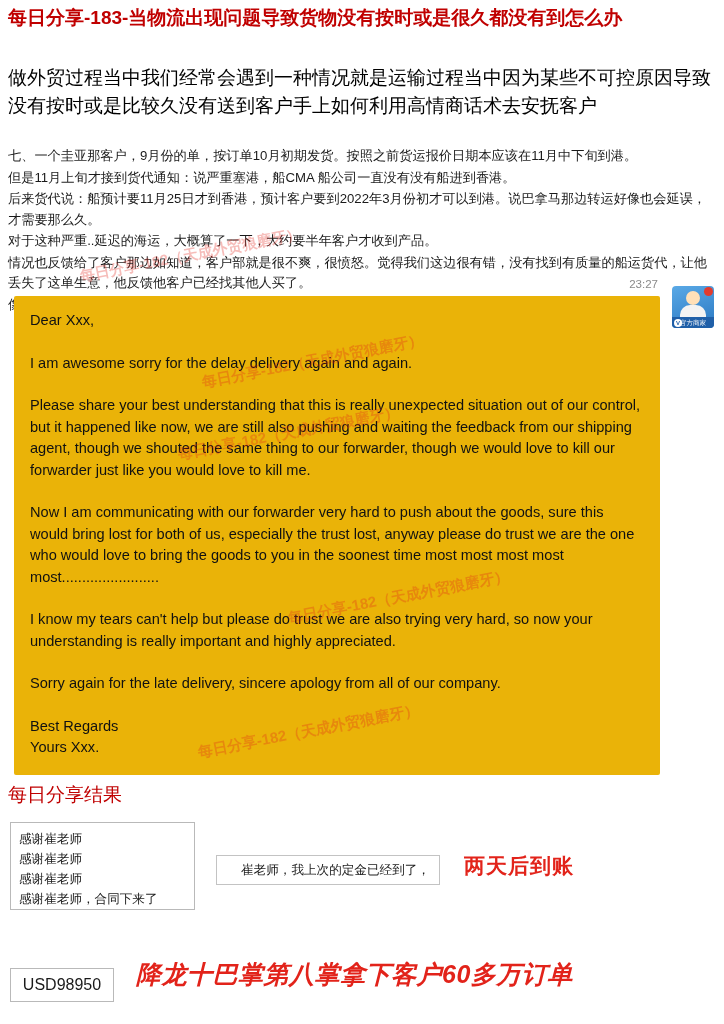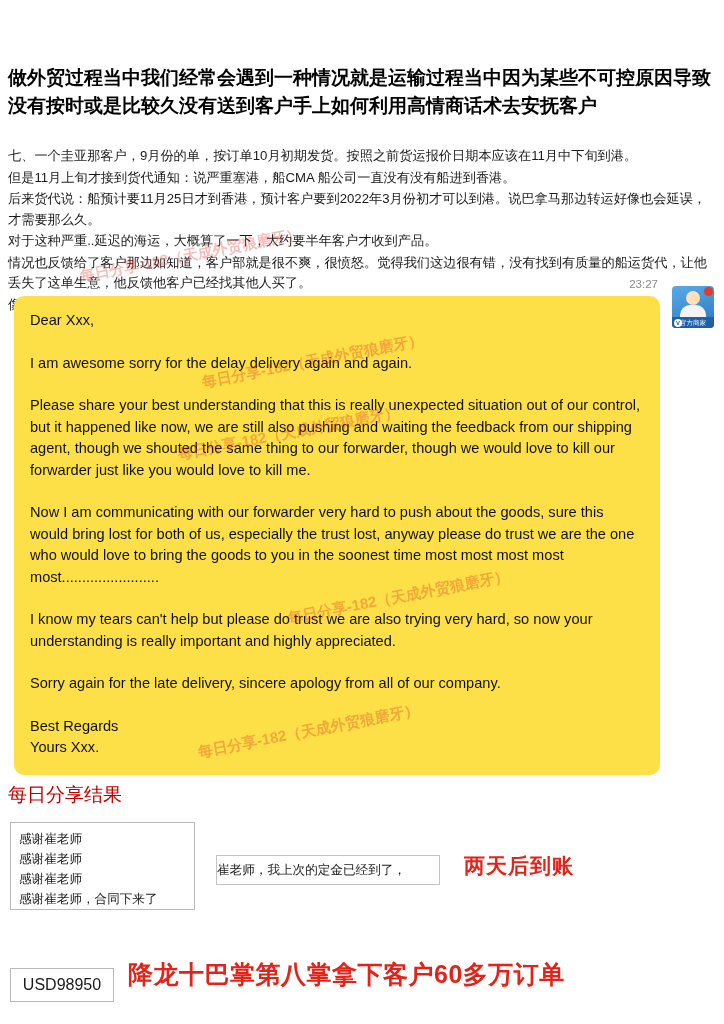--- a/index.html
+++ b/index.html
@@ -31,21 +31,21 @@
     line-height: 28px;
     letter-spacing: 0px;
   }
 
   .subtitle {
     position: absolute;
     left: 8px;
     top: 64px;
     width: 706px;
     font-size: 19px;
-    font-weight: bold;
+    font-weight: normal;
     color: #000000;
     line-height: 28px;
   }
 
   
   .body-block {
     position: absolute;
     left: 8px;
     top: 146px;
     width: 706px;
@@ -138,22 +138,22 @@
     height: 9px;
     border-radius: 50%;
     background: #e23b2e;
   }
 
   .bubble {
     position: absolute;
     left: 6px;
     top: 20px;
     width: 646px;
-    background: #fde047;
-    border-radius: 10px;
+    background: #eab308;
+    border-radius: 2px;
     padding: 14px 16px 16px 16px;
     font-size: 14.6px;
     line-height: 21.5px;
     color: #111111;
   }
   .bubble p { margin: 0; }
   .bubble .sp { height: 21px; }
 
   
   .result-heading {
@@ -183,21 +183,21 @@
     position: absolute;
     left: 216px;
     top: 855px;
     width: 224px;
     height: 30px;
     border: 1px solid #c3c3c3;
     background: #ffffff;
     font-size: 12.6px;
     color: #1a1a1a;
     line-height: 28px;
-    padding-left: 0;
+    padding-left: 24px;
     white-space: nowrap;
   }
   .red-note {
     position: absolute;
     left: 464px;
     top: 852px;
     font-size: 21px;
     font-weight: bold;
     color: #e2231a;
     letter-spacing: 1px;
@@ -210,26 +210,27 @@
     height: 34px;
     border: 1px solid #b9b9b9;
     background: #ffffff;
     font-size: 16px;
     color: #1a1a1a;
     line-height: 32px;
     text-align: center;
   }
   .bottom-banner {
     position: absolute;
-    left: 128px;
+    left: 136px;
     top: 958px;
     font-size: 25px;
     font-weight: bold;
     color: #e2231a;
     letter-spacing: 0.5px;
+    font-style: italic;
   }
 
   
   .wm {
     position: absolute;
     color: rgba(226,35,26,0.30);
     font-size: 15px;
     font-weight: bold;
     white-space: nowrap;
     pointer-events: none;
@@ -239,20 +240,21 @@
   .wm2 { left: 200px; top: 352px; }
   .wm3 { left: 176px; top: 424px; }
   .wm4 { left: 286px; top: 588px; }
   .wm5 { left: 196px; top: 722px; }
 </style>
 </head>
 <body>
 
 <div id="page">
 
+  <div class="title">每日分享-183-当物流出现问题导致货物没有按时或是很久都没有到怎么办</div>
 
   <div class="subtitle">做外贸过程当中我们经常会遇到一种情况就是运输过程当中因为某些不可控原因导致没有按时或是比较久没有送到客户手上如何利用高情商话术去安抚客户</div>
 
   <div class="body-block">
     <p>七、一个圭亚那客户，9月份的单，按订单10月初期发货。按照之前货运报价日期本应该在11月中下旬到港。</p>
     <p>但是11月上旬才接到货代通知：说严重塞港，船CMA 船公司一直没有没有船进到香港。</p>
     <p>后来货代说：船预计要11月25日才到香港，预计客户要到2022年3月份初才可以到港。说巴拿马那边转运好像也会延误，才需要那么久。</p>
     <p>对于这种严重..延迟的海运，大概算了一下，大约要半年客户才收到产品。</p>
     <p>情况也反馈给了客户那边如知道，客户部就是很不爽，很愤怒。觉得我们这边很有错，没有找到有质量的船运货代，让他丢失了这单生意，他反馈他客户已经找其他人买了。</p>
     <p>像这样严重延迟的？如何挽回客情？</p>

